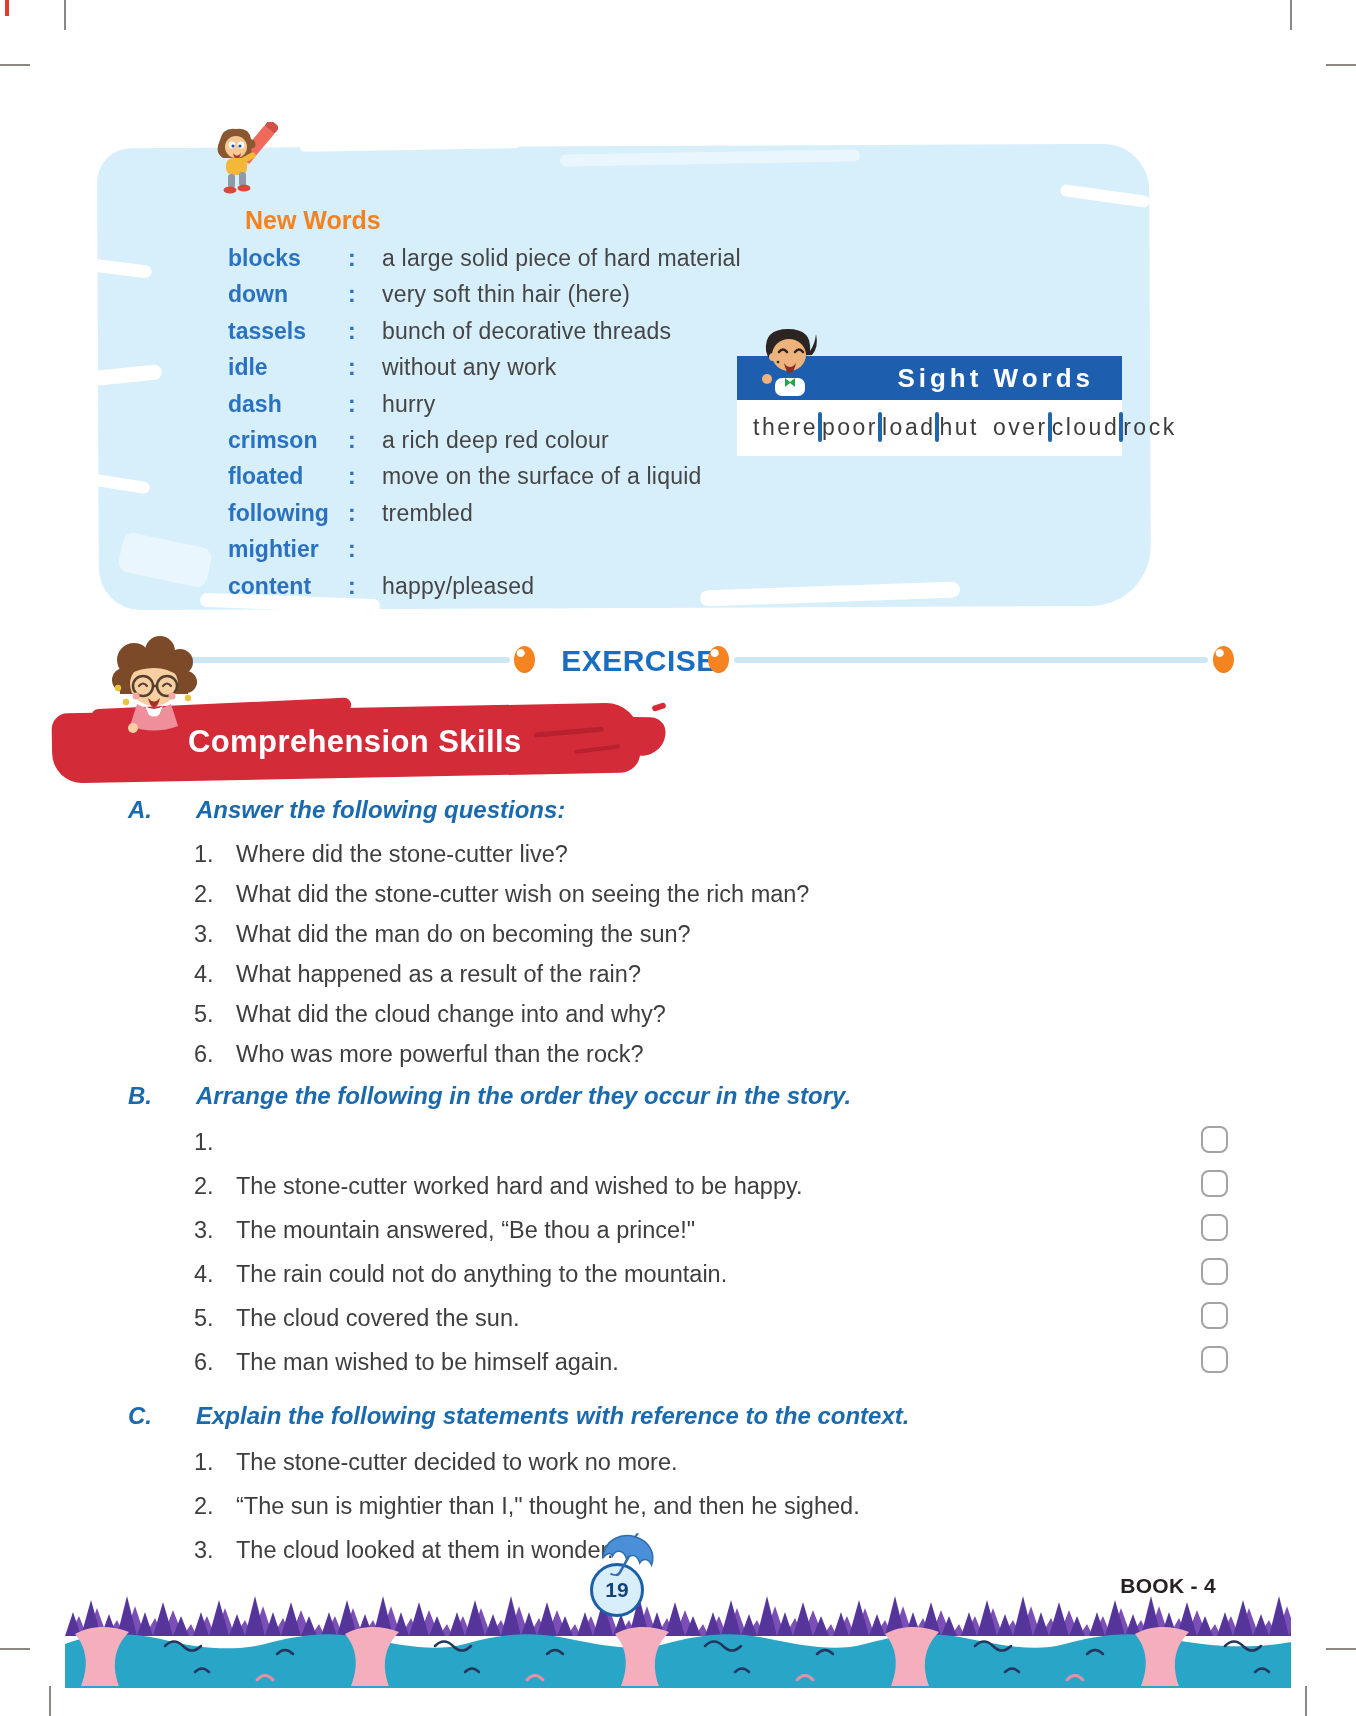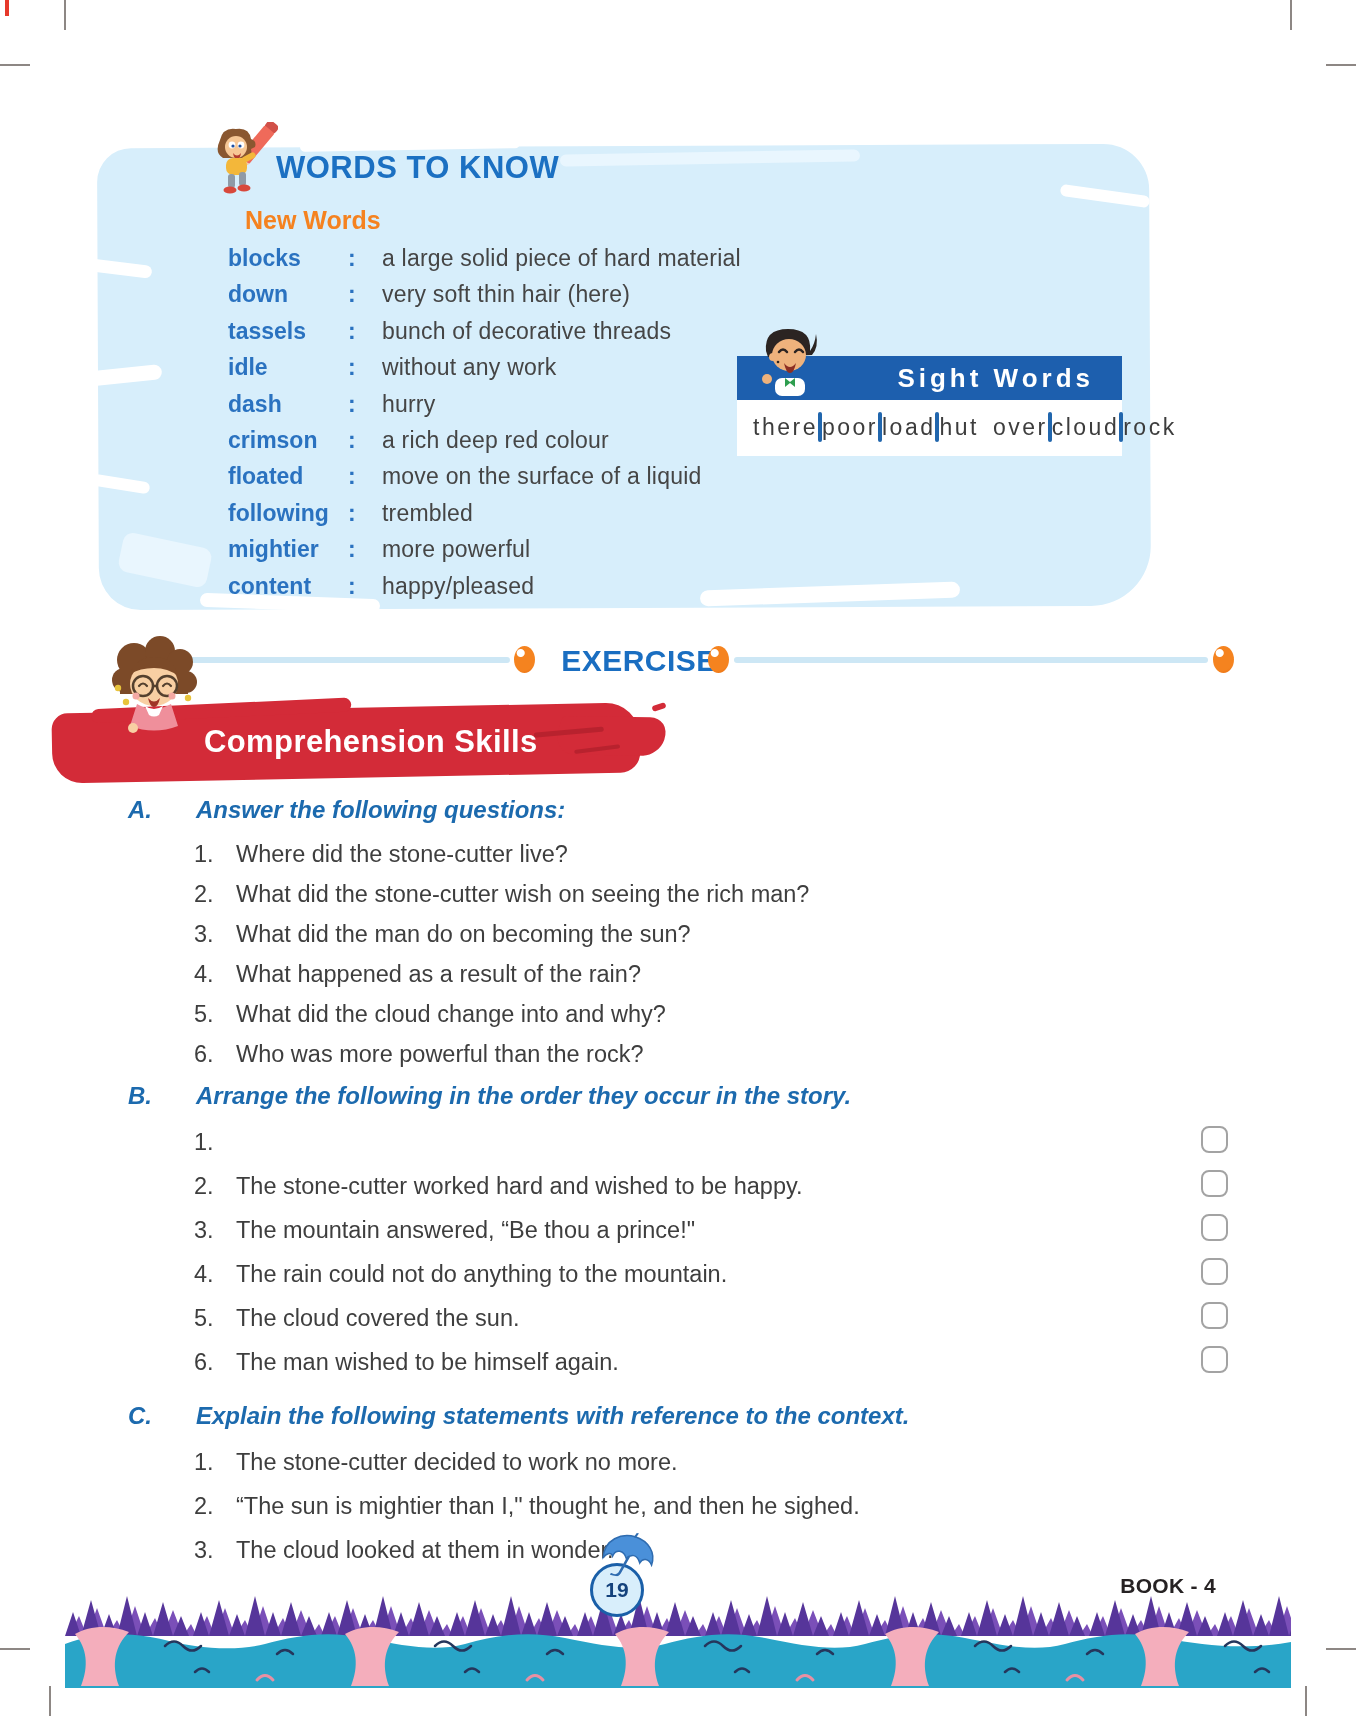--- a/index.html
+++ b/index.html
@@ -73,21 +73,21 @@
          border-radius:16px 34px 20px 30px;transform:rotate(-1.1deg);}
   .brush:before{content:"";position:absolute;right:-26px;top:14px;width:110px;height:38px;
                 background:#d32b38;border-radius:6px 46px 34px 54px;transform:skewX(-18deg) rotate(2deg);}
   .brush:after{content:"";position:absolute;left:40px;top:-7px;width:260px;height:14px;
                background:#d32b38;border-radius:10px;transform:rotate(-1.5deg);}
   .brush-streak{position:absolute;background:#b8222e;border-radius:4px;}
   .brs1{right:36px;top:26px;width:70px;height:5px;transform:rotate(-4deg);}
   .brs2{right:20px;top:44px;width:46px;height:4px;transform:rotate(-6deg);}
   .brush-fleck{position:absolute;left:600px;top:4px;width:14px;height:6px;background:#d32b38;
                border-radius:4px;transform:rotate(-18deg);}
-  .banner-title{position:absolute;left:152px;top:24px;font-size:31px;font-weight:800;color:#ffffff;
+  .banner-title{position:absolute;left:136px;top:24px;font-size:31px;font-weight:800;color:#ffffff;
                 letter-spacing:.4px;}
   .girl-icon{position:absolute;left:104px;top:636px;width:100px;height:156px;z-index:3;}
 
   
   .section{position:absolute;left:128px;width:1100px;}
   .sec-a{top:796px;} .sec-b{top:1082px;} .sec-c{top:1402px;}
   .sec-head{display:flex;font-size:24px;font-weight:700;font-style:italic;color:#1c6aae;}
   .sec-letter{width:68px;}
   .sec-items{margin-top:10px;}
   .item{display:flex;padding-left:66px;font-size:23.5px;color:#3e3e3e;align-items:center;}
@@ -150,21 +150,20 @@
     <circle cx="34" cy="24" r="1.6" fill="#1f4fa0"></circle>
     <path d="M27,31 q4,5 8,0 q-1,6 -4,6 q-3,0 -4,-6 z" fill="#b33b2f"></path>
     <rect x="20" y="36" width="21" height="17" rx="7" fill="#f3b73a"></rect>
     <rect x="36" y="36" width="15" height="6" rx="3" fill="#f3b73a" transform="rotate(-28 36 39)"></rect>
     <rect x="22" y="52" width="7" height="14" rx="3" fill="#8f9aa6"></rect>
     <rect x="33" y="50" width="7" height="14" rx="3" fill="#8f9aa6"></rect>
     <ellipse cx="24" cy="68" rx="6.5" ry="3.6" fill="#d8483b"></ellipse>
     <ellipse cx="38" cy="66" rx="6.5" ry="3.6" fill="#d8483b"></ellipse>
   </svg>
 
-  <div class="wtk-title">WORDS TO KNOW</div>
   <div class="wtk-sub">New Words</div>
 
   <div class="wtk-list">
     <div class="wrow">
         <span class="wword">blocks</span>
         <span class="wcolon">:</span>
         <span class="wdef">a large solid piece of hard material</span>
       </div>
     <div class="wrow">
         <span class="wword">down</span>
@@ -197,21 +196,20 @@
         <span class="wdef">move on the surface of a liquid</span>
       </div>
     <div class="wrow">
         <span class="wword">following</span>
         <span class="wcolon">:</span>
         <span class="wdef">trembled</span>
       </div>
     <div class="wrow">
         <span class="wword">mightier</span>
         <span class="wcolon">:</span>
-        <span class="wdef">more powerful</span>
       </div>
     <div class="wrow">
         <span class="wword">content</span>
         <span class="wcolon">:</span>
         <span class="wdef">happy/pleased</span>
       </div>
   </div>
 
   <div class="sight">
     <div class="sight-header">

